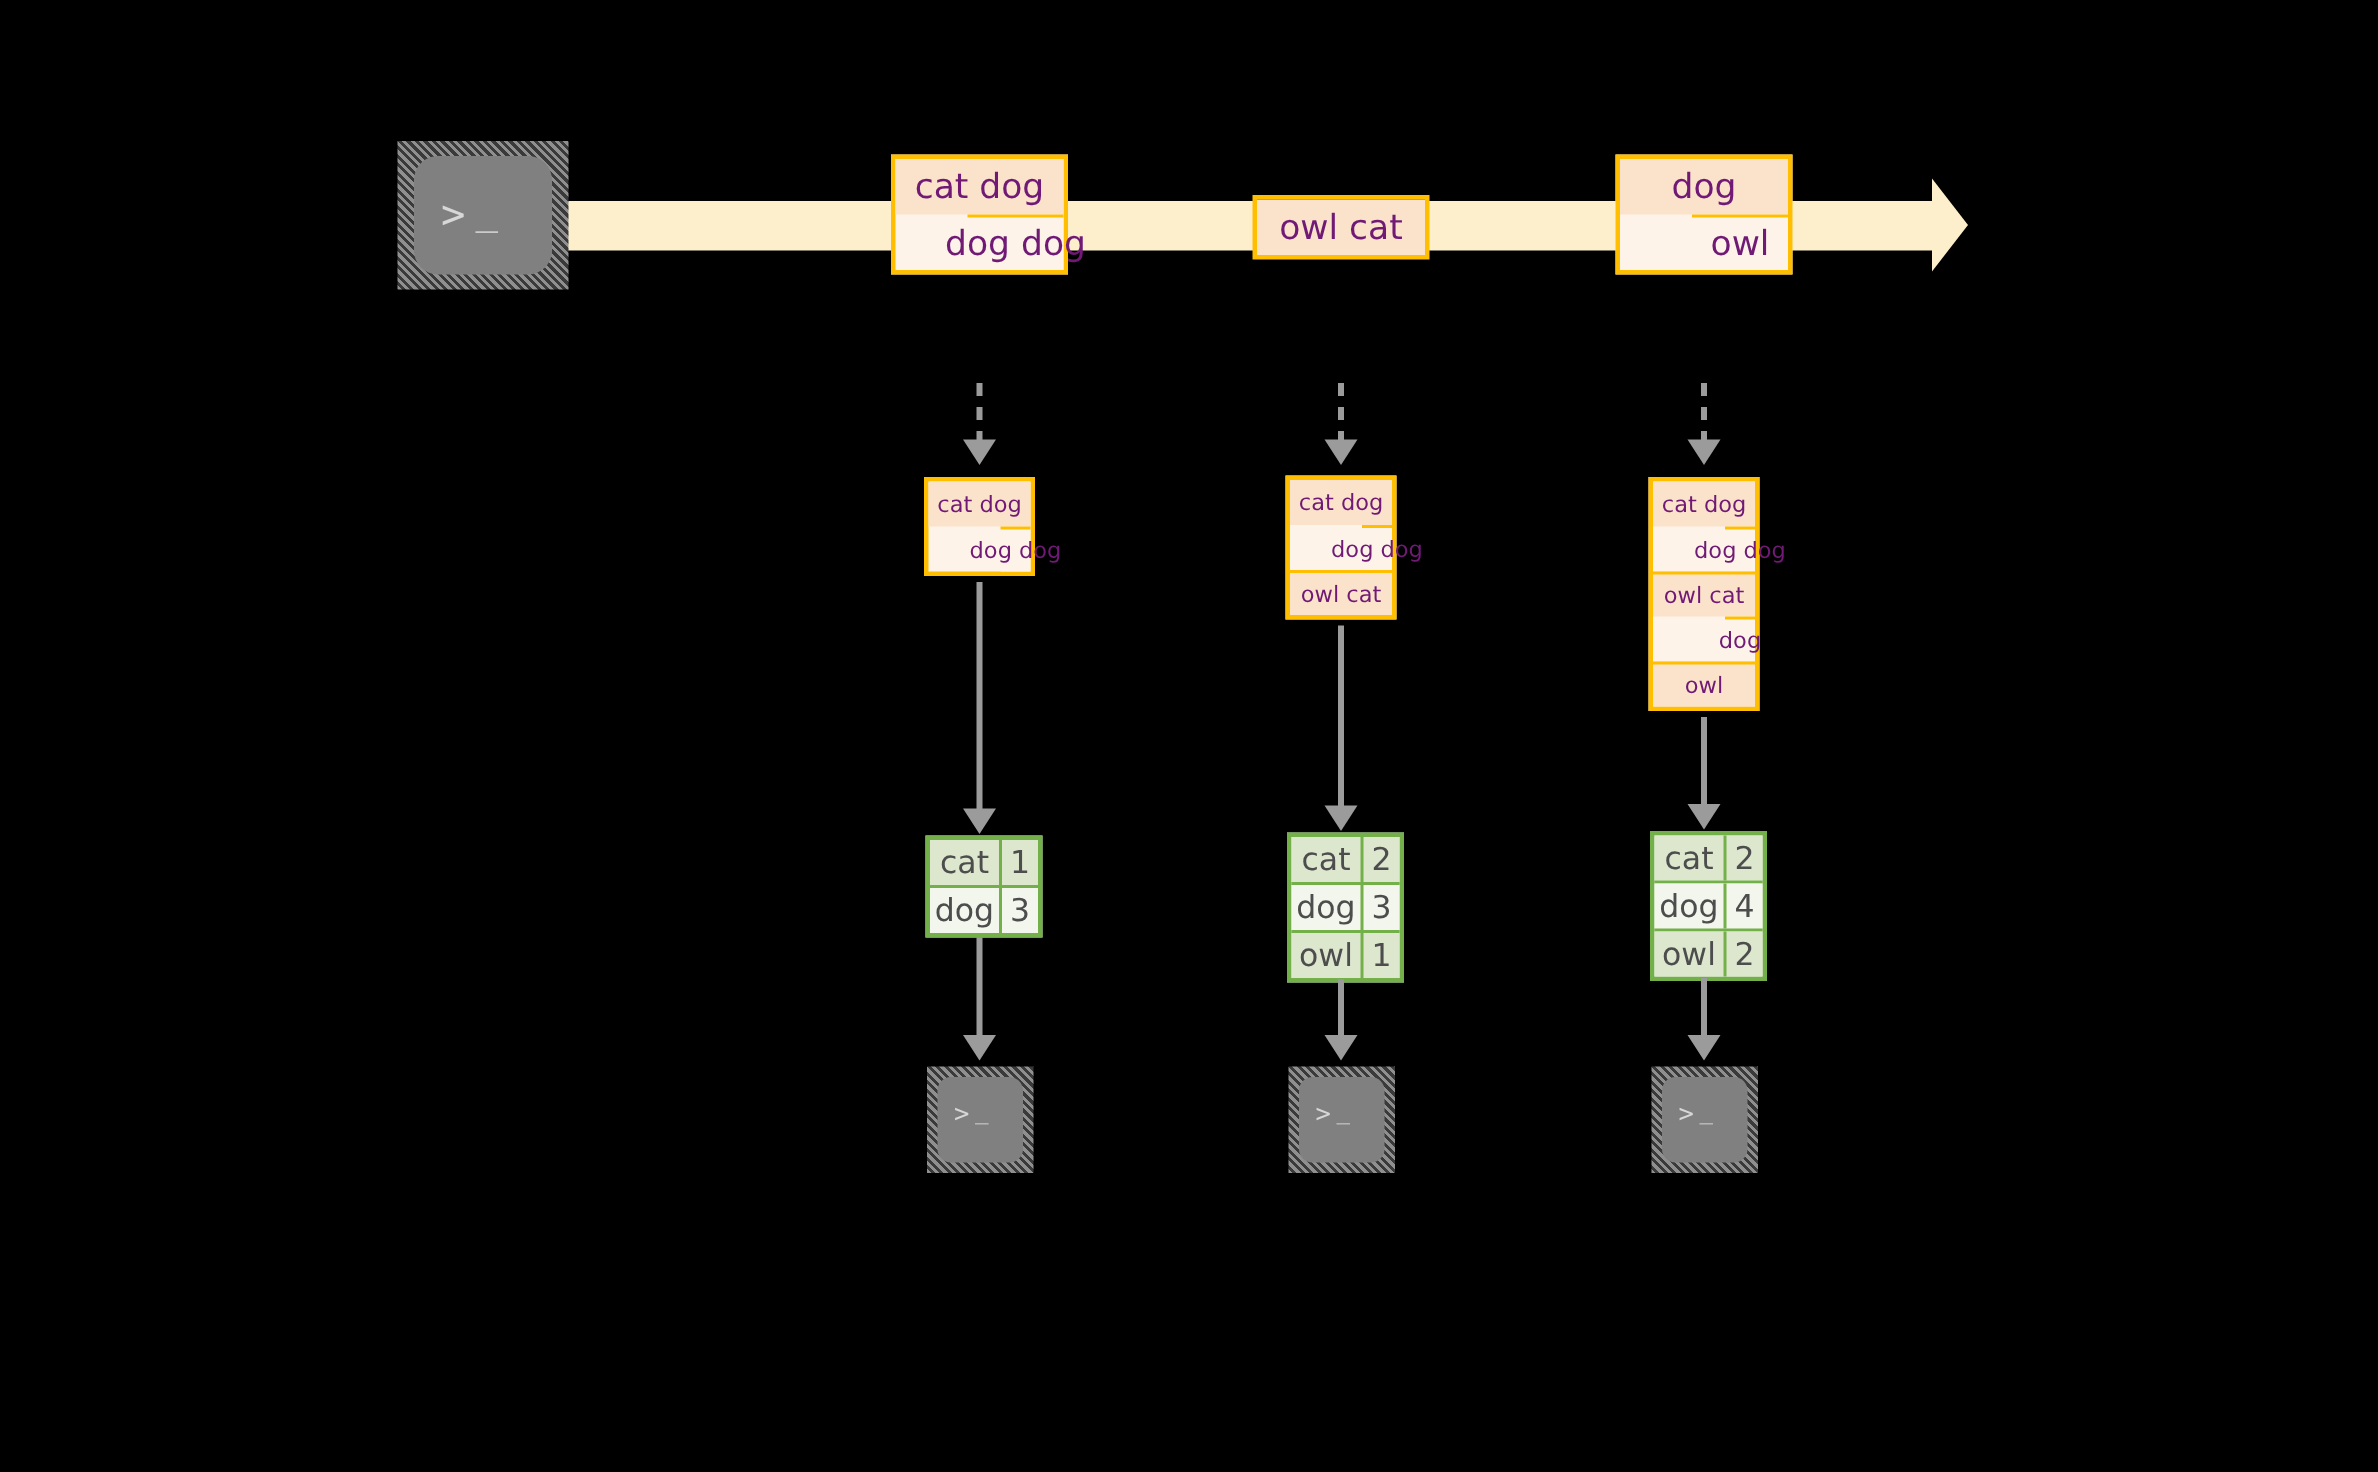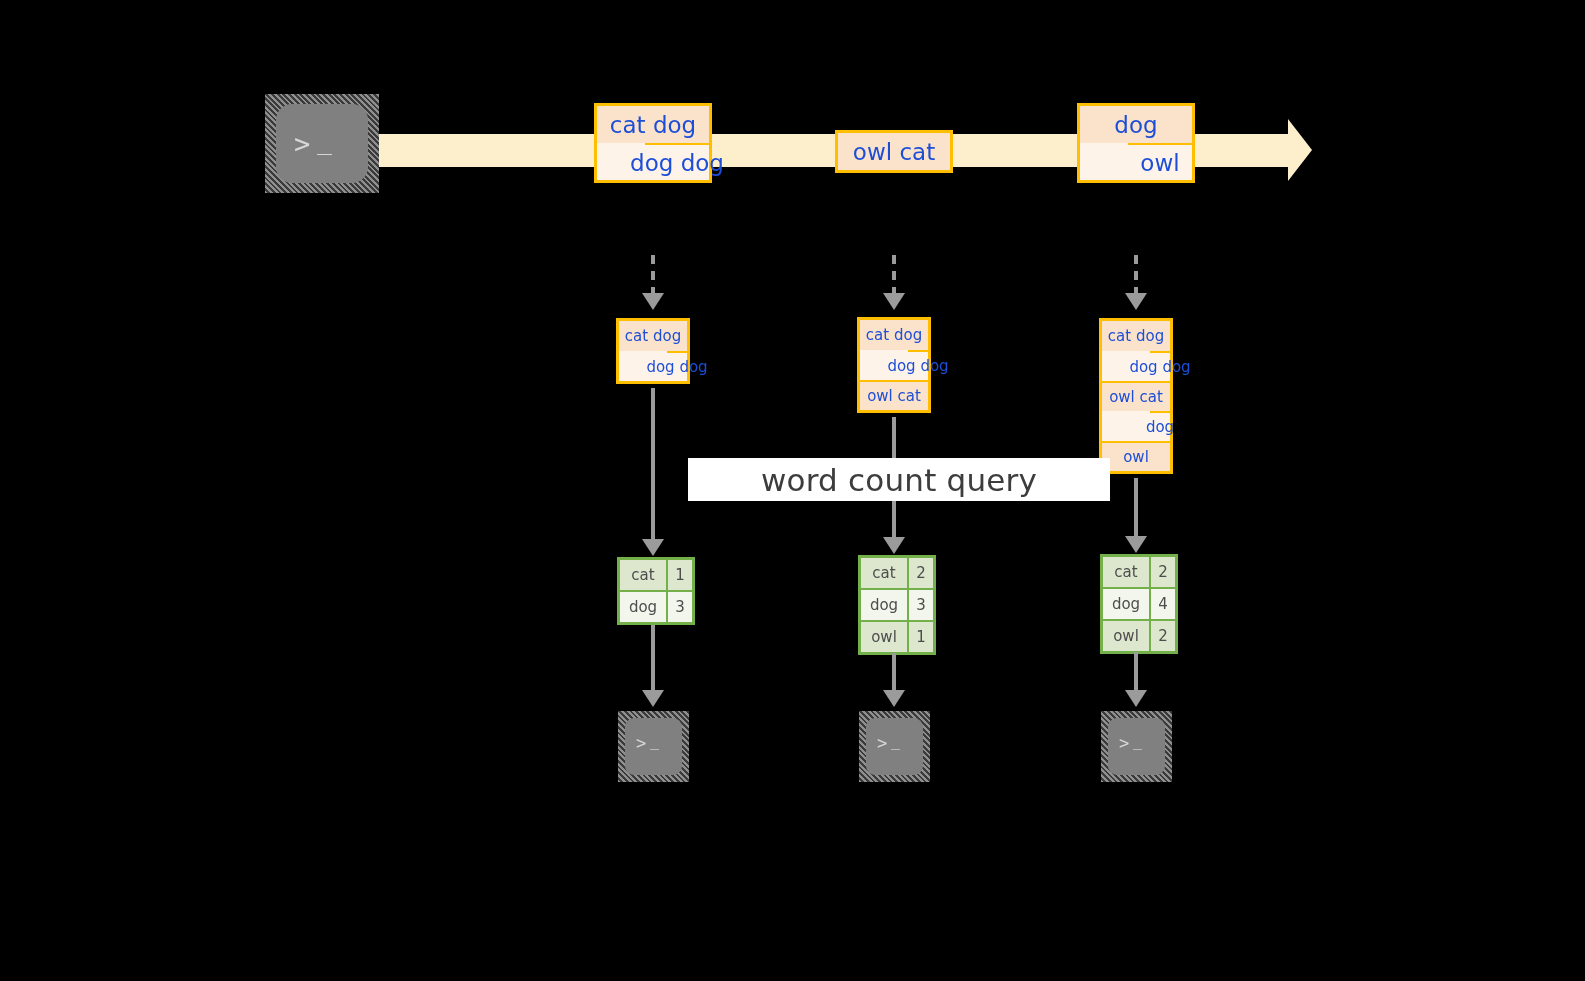--- a/index.html
+++ b/index.html
@@ -63,21 +63,21 @@
     border: 3px solid #FFBF00;
     background: #FDF3E9;
     display: flex;
     flex-direction: column;
   }
   .evt-row {
     box-sizing: border-box;
     display: flex;
     align-items: center;
     justify-content: center;
-    color: #1d4ed8;
+    color: #701a75;
     white-space: nowrap;
   }
   .evt-row.peach { background: #FBE2CB; }
   .evt-row.cream { background: #FDF3E9; margin-left: 48px; }
   .evt-row + .evt-row { border-top: 2px solid #FFBF00; }
 
   
   .evt-big .evt-row { height: 37px; font-size: 23px; }
 
   
@@ -95,21 +95,21 @@
   .tbl-row {
     display: flex;
     height: 30px;
   }
   .tbl-row + .tbl-row { border-top: 2px solid #74B04A; }
   .tbl-cell {
     box-sizing: border-box;
     display: flex;
     align-items: center;
     justify-content: center;
-    font-size: 15px;
+    font-size: 21px;
     color: #4d4d4d;
   }
   .tbl-cell.word { width: 46px; }
   .tbl-cell.count { width: 26px; border-left: 2px solid #74B04A; }
   .tbl-row.shadeA .tbl-cell { background: #DCE7CE; }
   .tbl-row.shadeB .tbl-cell { background: #F2F6EC; }
 
   
   .conn-line {
     position: absolute;
@@ -274,17 +274,14 @@
 
   <div class="conn-line" style="left:1134px; top:652px; height:41px;"></div>
   <div class="conn-head" style="left:1125px; top:690px;"></div>
 
   <div class="terminal term-small" style="left:1101px; top:711px; width:71px; height:71px;">
     <div class="terminal-inner" style="left:7px; top:7px; right:7px; bottom:7px;"></div>
     <span class="term-glyph" style="left:18px; top:24px; font-size:17px;">&gt;</span>
     <span class="term-glyph" style="left:32px; top:23px; font-size:15px;">_</span>
   </div>
 
-  <div class="banner" style="left:688px; top:458px; width:422px; height:43px;">
-    <span class="banner-label">word count query</span>
-  </div>
 
 </div>
 
 </body></html>

